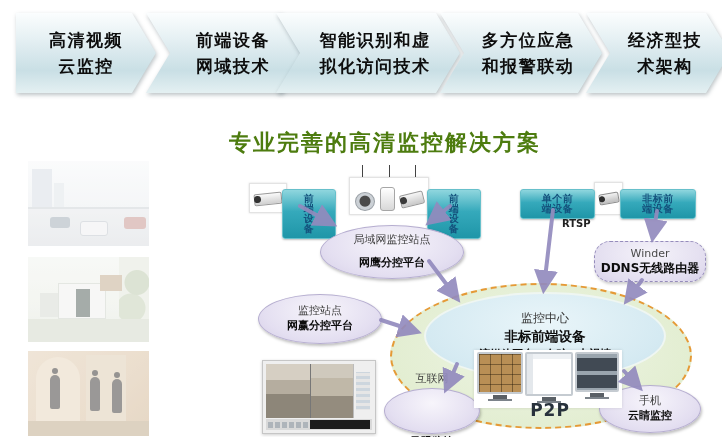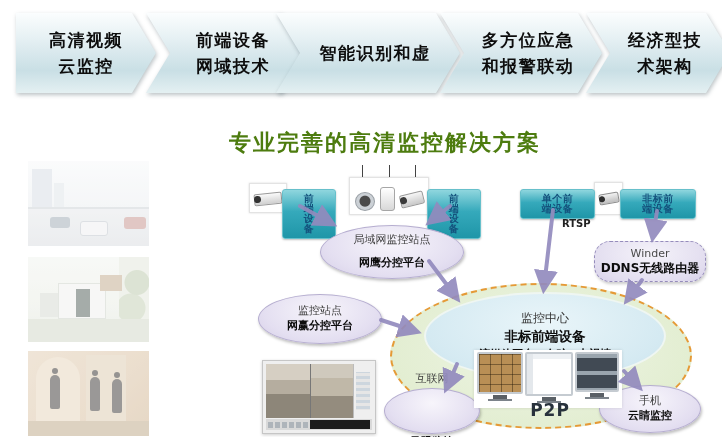--- a/index.html
+++ b/index.html
@@ -169,20 +169,21 @@
   </div>
   <div id="chev2" class="chev chev-mid">
     <div class="chev-inner">
         <span>前端设备</span>
         <span>网域技术</span>
       </div>
   </div>
   <div id="chev3" class="chev chev-mid">
     <div class="chev-inner">
         <span>智能识别和虚</span>
+        <span>拟化访问技术</span>
       </div>
   </div>
   <div id="chev4" class="chev chev-mid">
     <div class="chev-inner">
         <span>多方位应急</span>
         <span>和报警联动</span>
       </div>
   </div>
   <div id="chev5" class="chev chev-mid">
     <div class="chev-inner">

